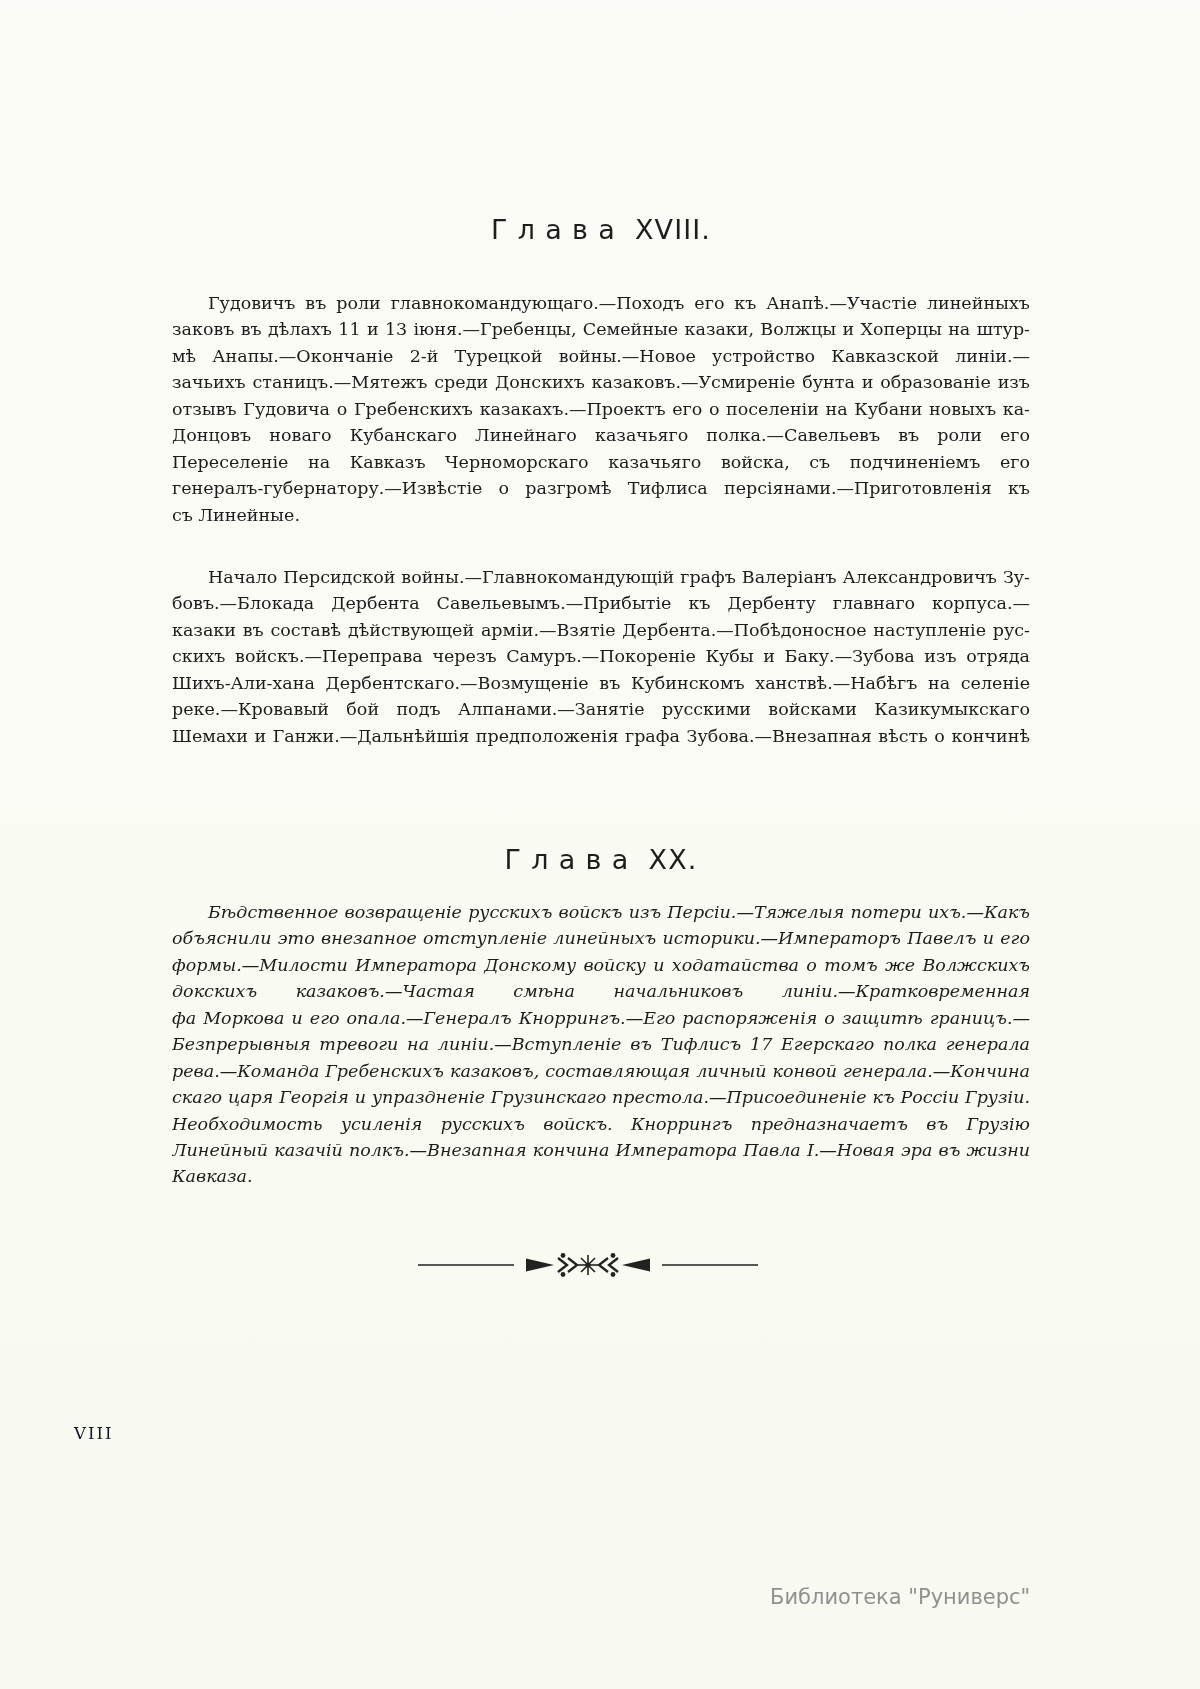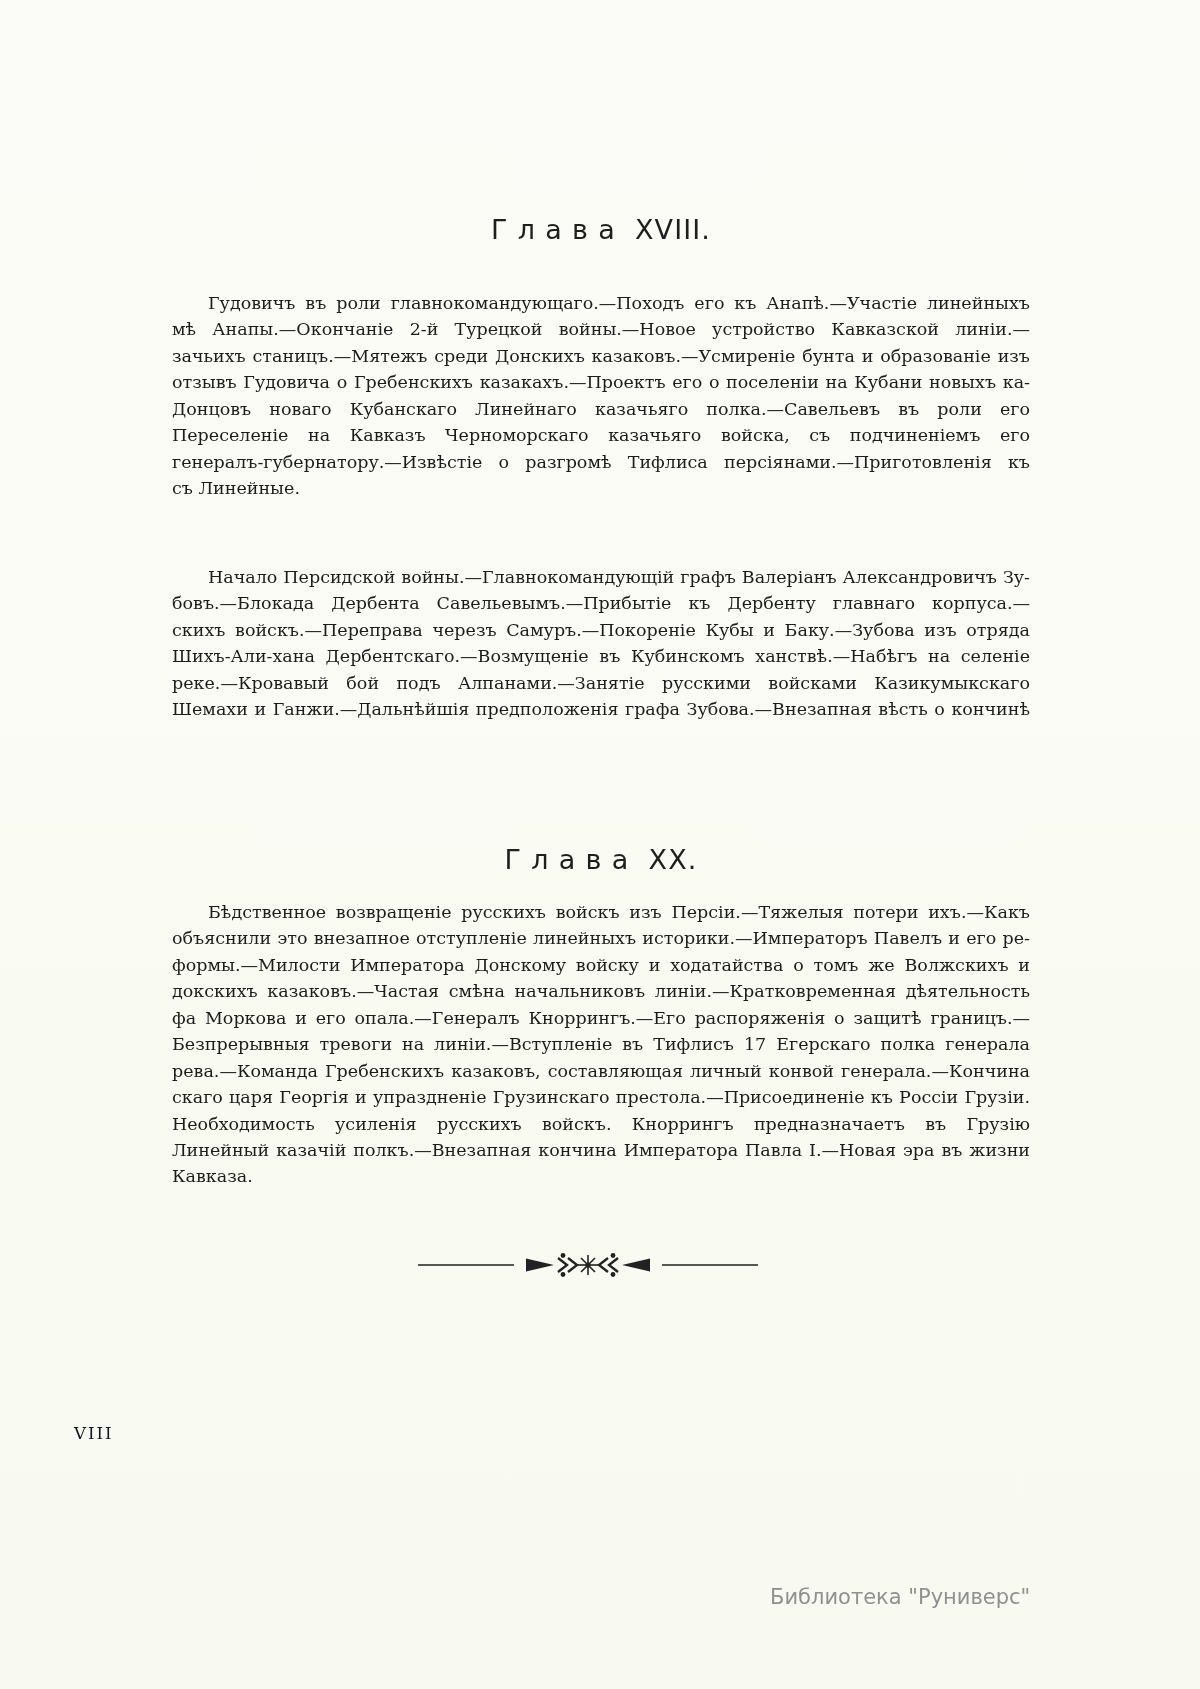--- a/index.html
+++ b/index.html
@@ -45,21 +45,21 @@
     letter-spacing: 0.04em;
   }
   .lines {
     font-size: 17.5px;
     line-height: 26.45px;
     text-align: justify;
     color: #1c1c1c;
   }
   .ch0 .lines { margin-top: 43px; }
   .ch1 .lines { margin-top: 16px; }
-  .ch2 .lines { margin-top: 22px; }
+  .ch2 .lines { margin-top: 22px; font-style: italic; }
   .line {
     height: 26.45px;
     overflow: hidden;
     text-align: justify;
     text-align-last: justify;
   }
   .line.first { text-indent: 36px; }
   .line.last  { text-align-last: left; }
   .divider {
     position: absolute;
@@ -91,34 +91,36 @@
 <body>
 
 <div class="page">
 
   <section class="chapter ch0">
     <div class="chapter-title">
       <span class="word">Глава</span><span class="numeral">XVIII.</span>
     </div>
     <div class="lines">
         <div class="line first">Гудовичъ въ роли главнокомандующаго.—Походъ его къ Анапѣ.—Участіе линейныхъ ка-</div>
+        <div class="line">заковъ въ дѣлахъ 11 и 13 іюня.—Гребенцы, Семейные казаки, Волжцы и Хоперцы на штур-</div>
         <div class="line">мѣ Анапы.—Окончаніе 2-й Турецкой войны.—Новое устройство Кавказской линіи.—Лестный</div>
         <div class="line">зачьихъ станицъ.—Мятежъ среди Донскихъ казаковъ.—Усмиреніе бунта и образованіе изъ</div>
         <div class="line">отзывъ Гудовича о Гребенскихъ казакахъ.—Проектъ его о поселеніи на Кубани новыхъ ка-</div>
         <div class="line">Донцовъ новаго Кубанскаго Линейнаго казачьяго полка.—Савельевъ въ роли его устроителя.—</div>
         <div class="line">Переселеніе на Кавказъ Черноморскаго казачьяго войска, съ подчиненіемъ его Херсонскому</div>
         <div class="line">генералъ-губернатору.—Извѣстіе о разгромѣ Тифлиса персіянами.—Приготовленія къ войнѣ</div>
         <div class="line last">съ Линейные.</div>
       </div>
   </section>
 
   <section class="chapter ch1">
     <div class="lines">
         <div class="line first">Начало Персидской войны.—Главнокомандующій графъ Валеріанъ Александровичъ Зу-</div>
         <div class="line">бовъ.—Блокада Дербента Савельевымъ.—Прибытіе къ Дербенту главнаго корпуса.—Линейные</div>
+        <div class="line">казаки въ составѣ дѣйствующей арміи.—Взятіе Дербента.—Побѣдоносное наступленіе рус-</div>
         <div class="line">скихъ войскъ.—Переправа черезъ Самуръ.—Покореніе Кубы и Баку.—Зубова изъ отряда</div>
         <div class="line">Шихъ-Али-хана Дербентскаго.—Возмущеніе въ Кубинскомъ ханствѣ.—Набѣгъ на селеніе Че-</div>
         <div class="line">реке.—Кровавый бой подъ Алпанами.—Занятіе русскими войсками Казикумыкскаго ханства,</div>
         <div class="line">Шемахи и Ганжи.—Дальнѣйшія предположенія графа Зубова.—Внезапная вѣсть о кончинѣ</div>
       </div>
   </section>
 
   <section class="chapter ch2">
     <div class="chapter-title">
       <span class="word">Глава</span><span class="numeral">XX.</span>

